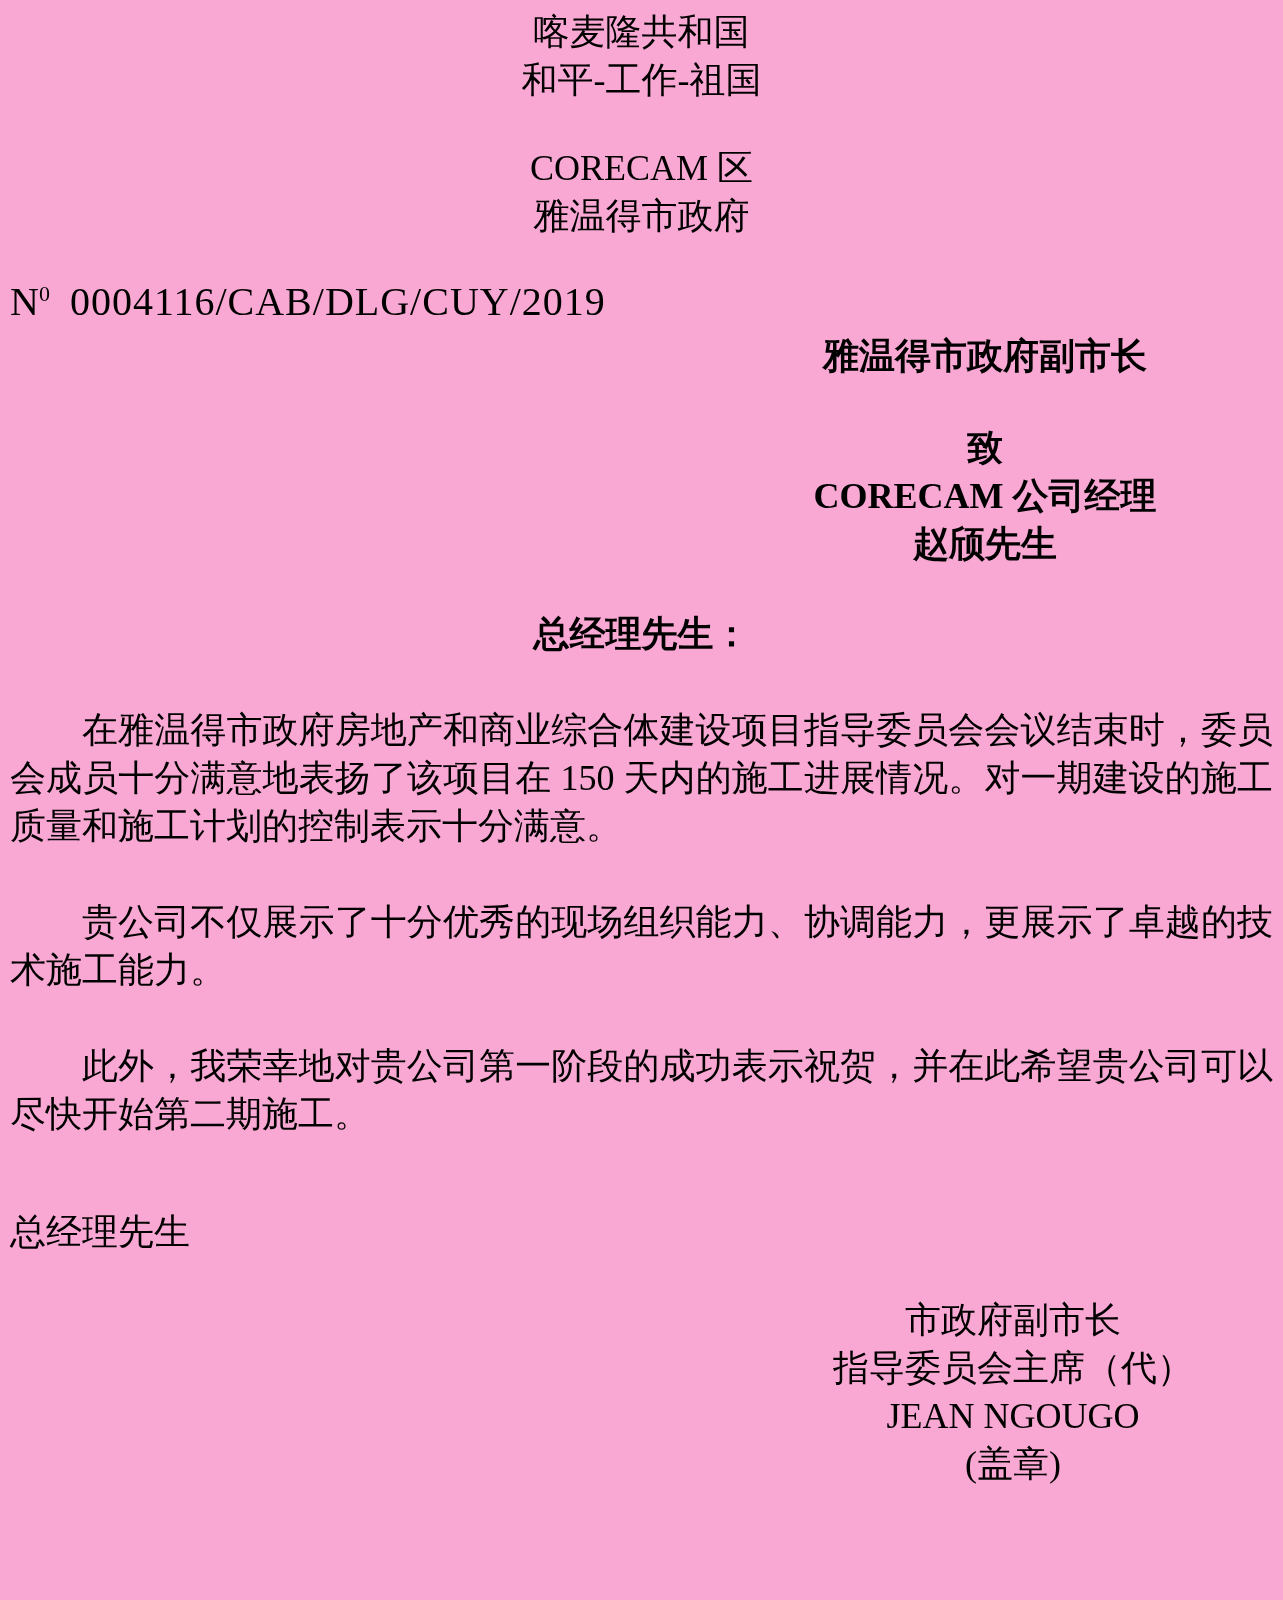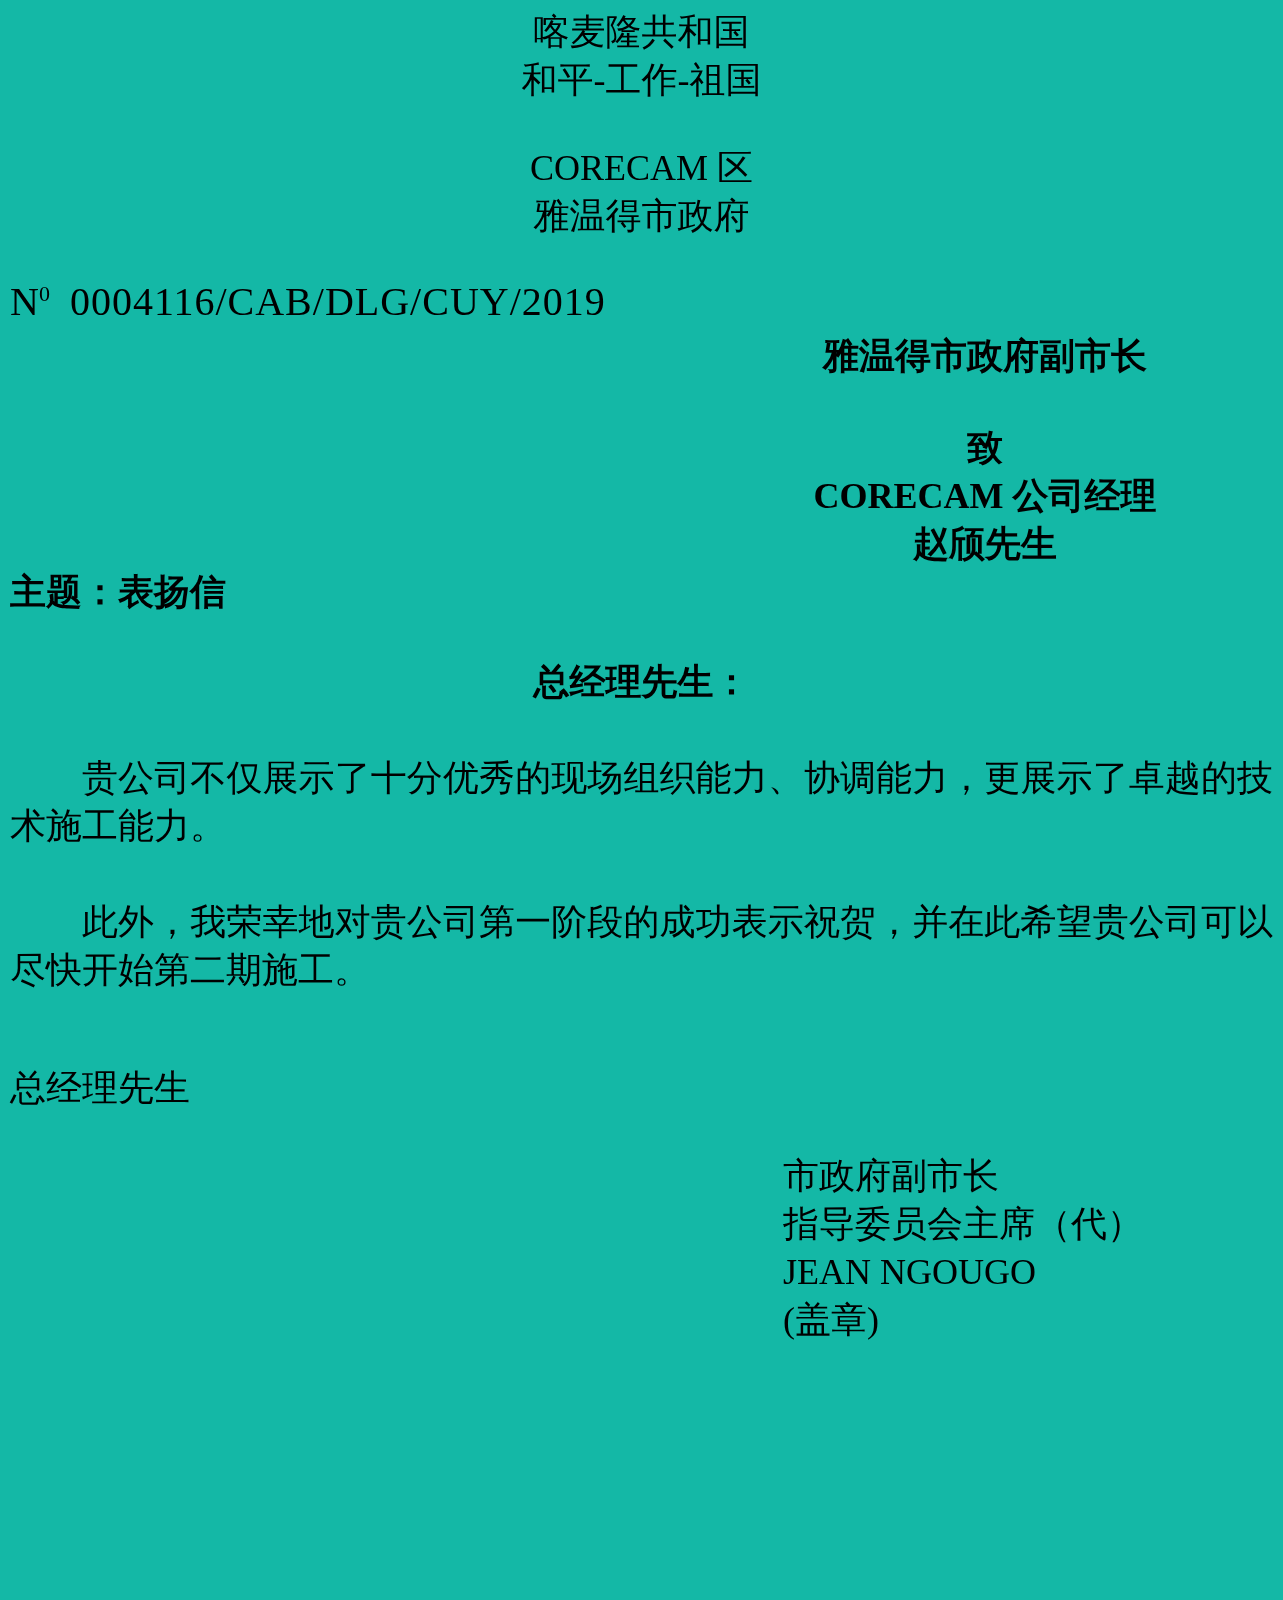--- a/index.html
+++ b/index.html
@@ -7,21 +7,21 @@
     padding: 0;
     background: #ffffff;
   }
   .page {
     position: relative;
     width: 1283px;
     height: 1600px;
     box-sizing: border-box;
     padding: 8px 10px;
     margin: 0 auto;
-    background: #14b8a6;
+    background: #f9a8d4;
     color: #000000;
     font-family: "Liberation Serif", "DejaVu Serif", serif;
     font-size: 36px;
     line-height: 48px;
     overflow: hidden;
   }
   .bold { font-weight: bold; }
 
   
   .letterhead { text-align: center; }
@@ -62,21 +62,21 @@
     text-align: justify;
   }
 
   
   .closing { margin-top: 70px; }
 
   
   .signature {
     width: 460px;
     margin: 40px 30px 0 auto;
-    text-align: left;
+    text-align: center;
   }
 </style>
 </head>
 <body>
 
 <div class="page">
 
   <header class="letterhead">
     <div class="lh-line">喀麦隆共和国</div>
     <div class="lh-line">和平-工作-祖国</div>
@@ -86,24 +86,24 @@
 
   <div class="ref-line"><span>N</span><sup>0</sup><span class="ref-num">0004116/CAB/DLG/CUY/2019</span></div>
 
   <div class="recipient">
     <div>雅温得市政府副市长</div>
     <div class="r-to">致</div>
     <div>CORECAM 公司经理</div>
     <div>赵颀先生</div>
   </div>
 
-  <div class="subject bold">主题：表扬信</div>
 
   <div class="salutation bold">总经理先生：</div>
 
+  <p class="para">在雅温得市政府房地产和商业综合体建设项目指导委员会会议结束时，委员会成员十分满意地表扬了该项目在 150 天内的施工进展情况。对一期建设的施工质量和施工计划的控制表示十分满意。</p>
   <p class="para">贵公司不仅展示了十分优秀的现场组织能力、协调能力，更展示了卓越的技术施工能力。</p>
   <p class="para">此外，我荣幸地对贵公司第一阶段的成功表示祝贺，并在此希望贵公司可以尽快开始第二期施工。</p>
 
   <div class="closing">总经理先生</div>
 
   <div class="signature">
     <div>市政府副市长</div>
     <div>指导委员会主席（代）</div>
     <div>JEAN NGOUGO</div>
     <div>(盖章)</div>

